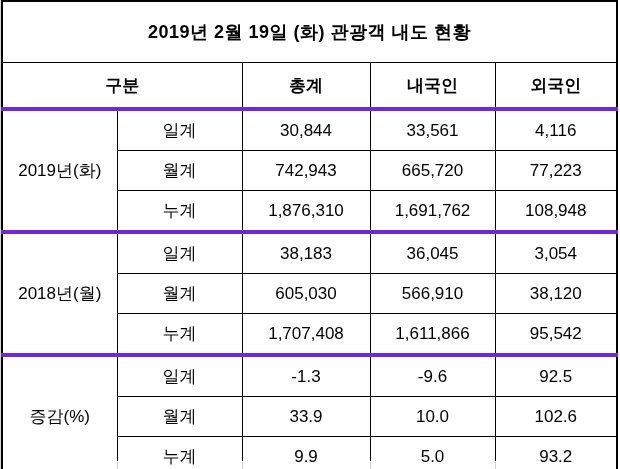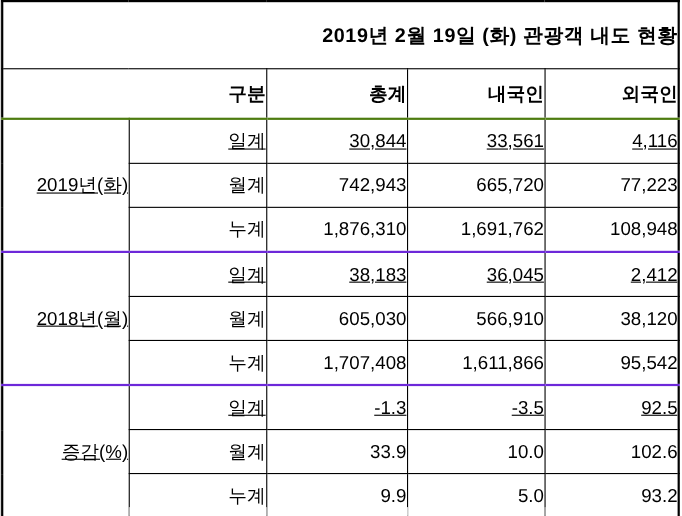--- a/index.html
+++ b/index.html
@@ -35,21 +35,21 @@
     position: absolute;
     left: 1px;
     top: 0;
     width: 616px;
     border-collapse: collapse;
     table-layout: fixed;
     background: #ffffff;
   }
   table.report td {
     border: 1px solid #000000;
-    text-align: right;
+    text-align: center;
     vertical-align: middle;
     padding: 0;
     overflow: hidden;
     white-space: nowrap;
   }
   
   table.report { border: 2px solid #000000; border-bottom-width: 3px; }
   td.title-cell {
     height: 60px;
     font-size: 18px;
@@ -59,21 +59,21 @@
   }
   tr.header-row td {
     height: 44px;
     font-size: 17px;
     font-weight: 700;
     border-bottom: 2px solid #4d7c0f;
   }
   tr.data-row td { height: 39px; font-size: 17px; font-weight: 400; }
   td.group-cell { font-weight: 700; font-size: 17px; }
   td.rowlabel-cell { font-weight: 700; font-size: 17px; }
-  tr.group-start td { border-top: 2px solid #6d28d9; text-decoration: underline; }
+  tr.group-start td { border-top: 4px solid #6d28d9; }
 </style>
 </head>
 <body>
 
 <div class="canvas">
 
   <div class="gridline-left"></div>
 
   <table class="report">
     <colgroup>
@@ -114,40 +114,40 @@
       <td>1,876,310</td>
       <td>1,691,762</td>
       <td>108,948</td>
     </tr>
 
     <tr class="data-row group-start">
       <td rowspan="3" class="group-cell">2018년(월)</td>
       <td class="rowlabel-cell">일계</td>
       <td>38,183</td>
       <td>36,045</td>
-      <td>2,412</td>
+      <td>3,054</td>
     </tr>
     <tr class="data-row">
       <td class="rowlabel-cell">월계</td>
       <td>605,030</td>
       <td>566,910</td>
       <td>38,120</td>
     </tr>
     <tr class="data-row">
       <td class="rowlabel-cell">누계</td>
       <td>1,707,408</td>
       <td>1,611,866</td>
       <td>95,542</td>
     </tr>
 
     <tr class="data-row group-start">
       <td rowspan="3" class="group-cell">증감(%)</td>
       <td class="rowlabel-cell">일계</td>
       <td>-1.3</td>
-      <td>-3.5</td>
+      <td>-9.6</td>
       <td>92.5</td>
     </tr>
     <tr class="data-row">
       <td class="rowlabel-cell">월계</td>
       <td>33.9</td>
       <td>10.0</td>
       <td>102.6</td>
     </tr>
     <tr class="data-row">
       <td class="rowlabel-cell">누계</td>

